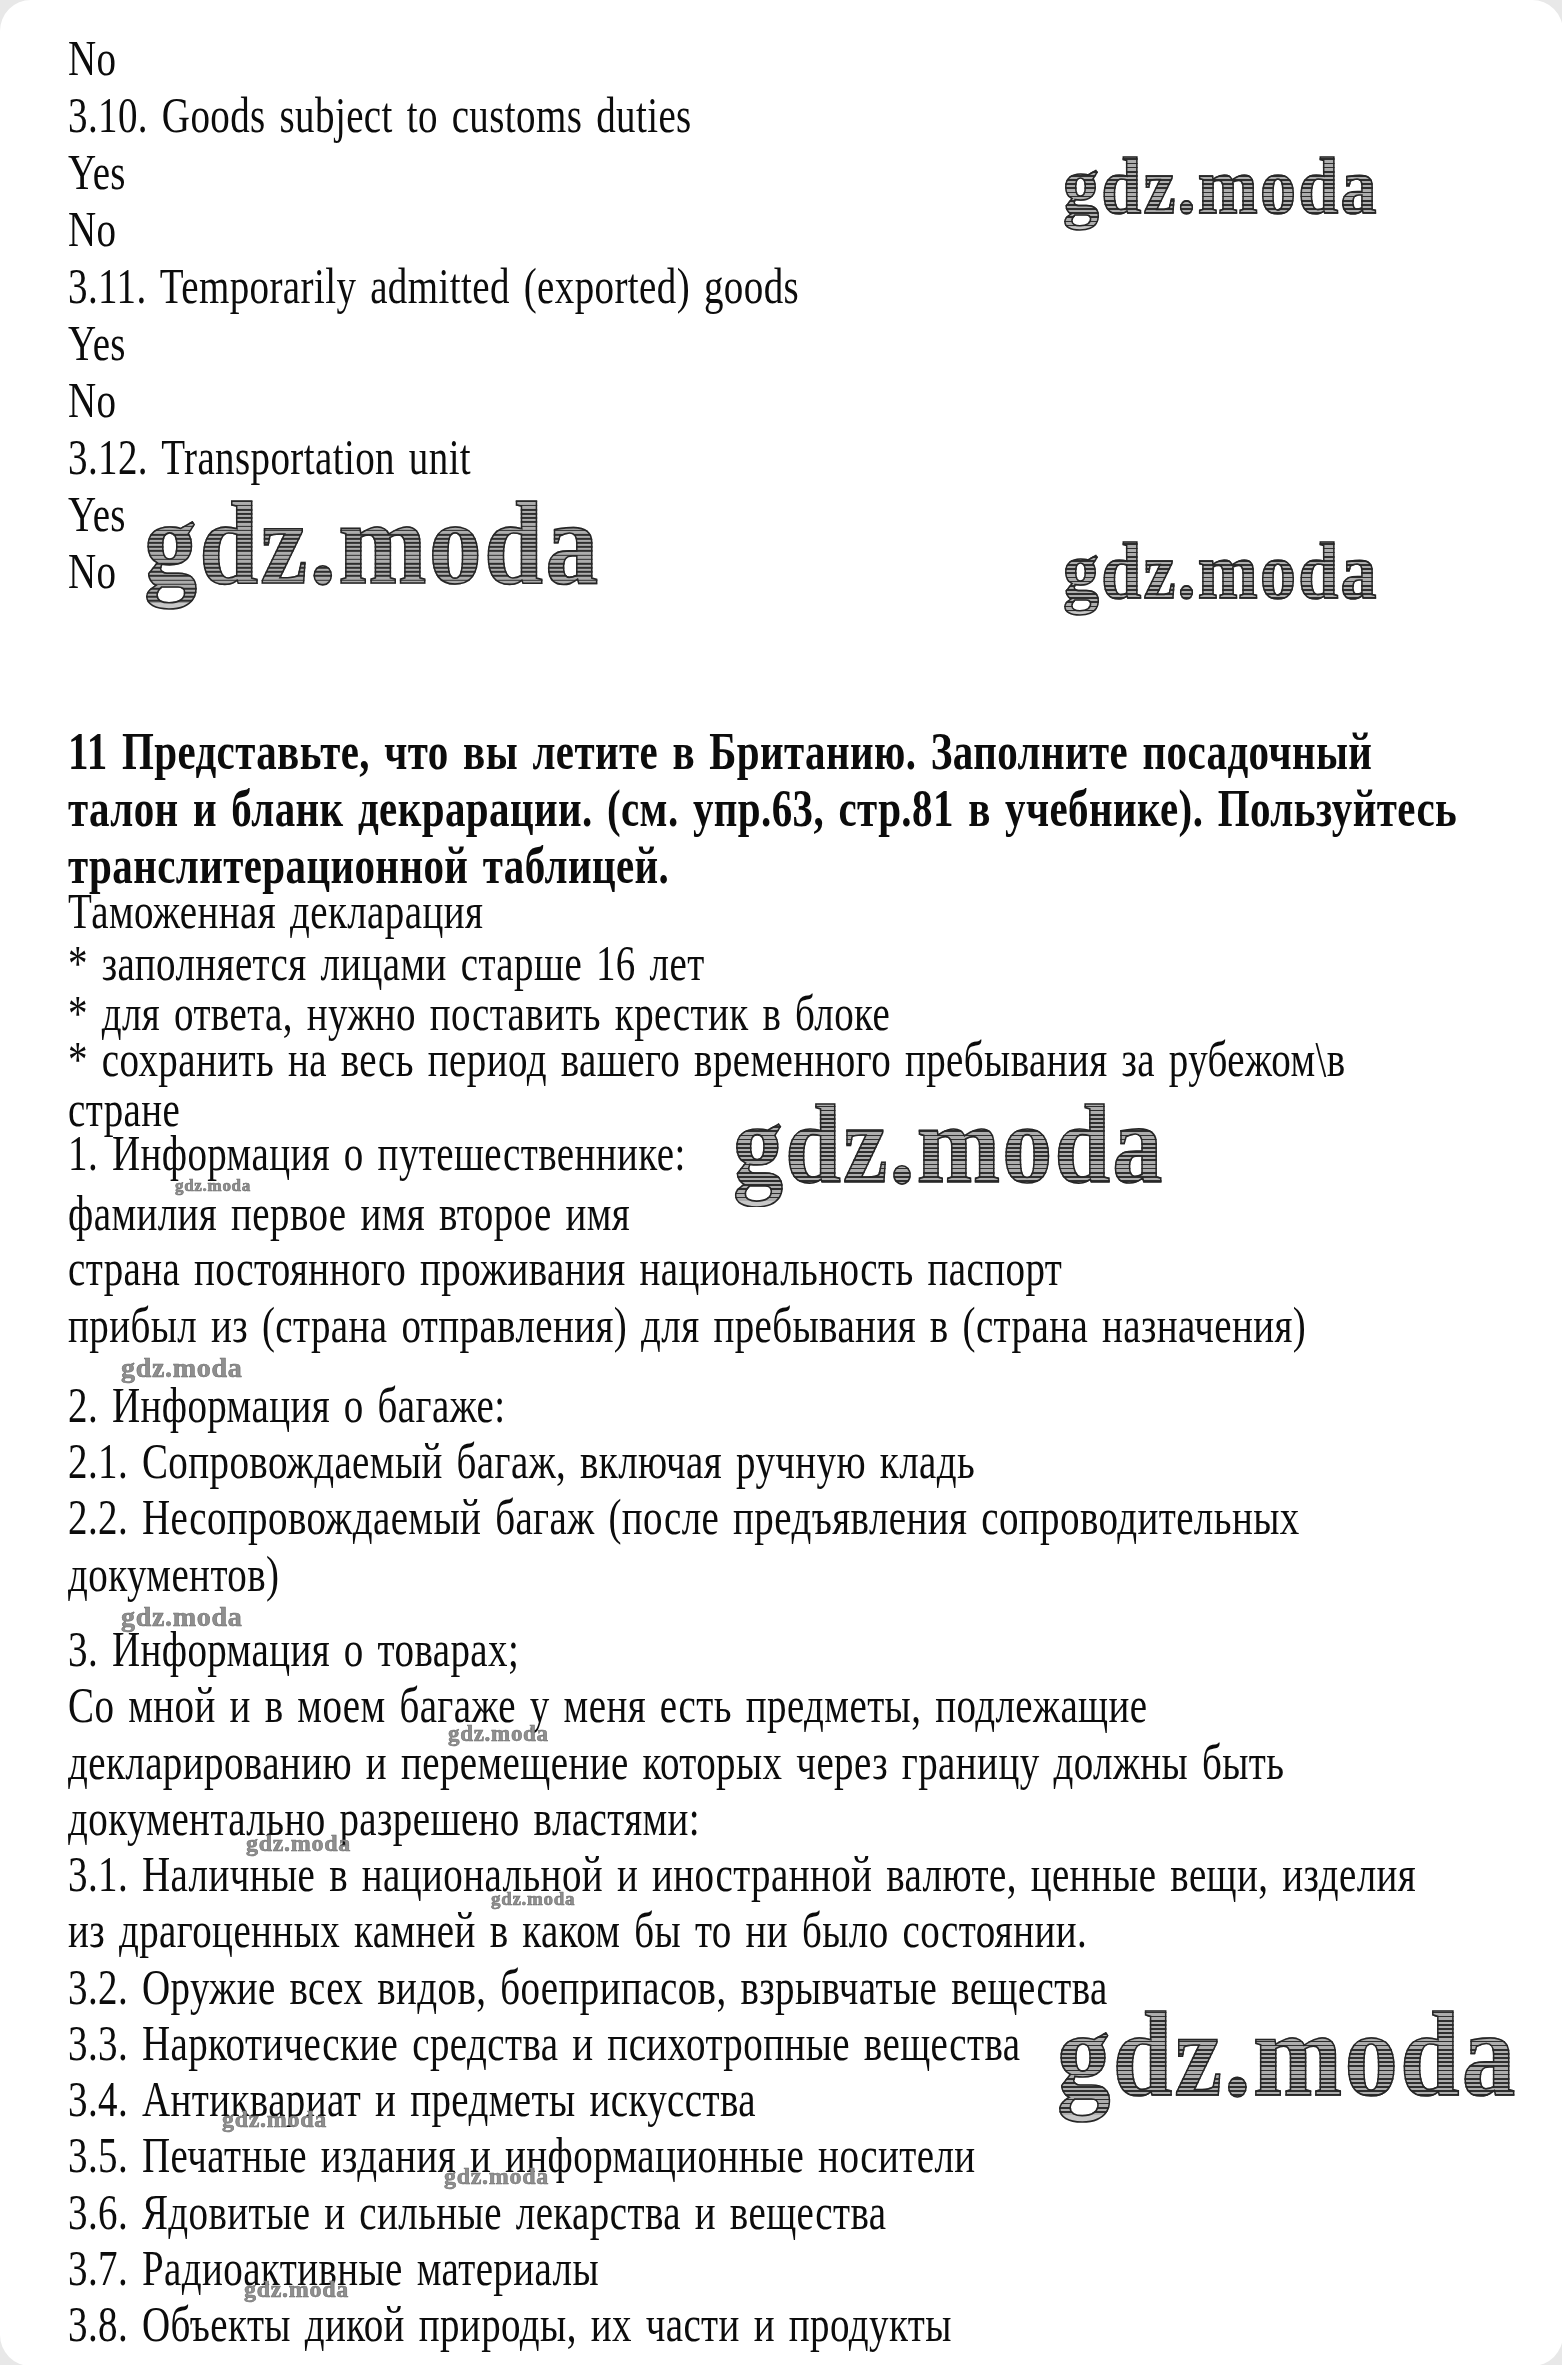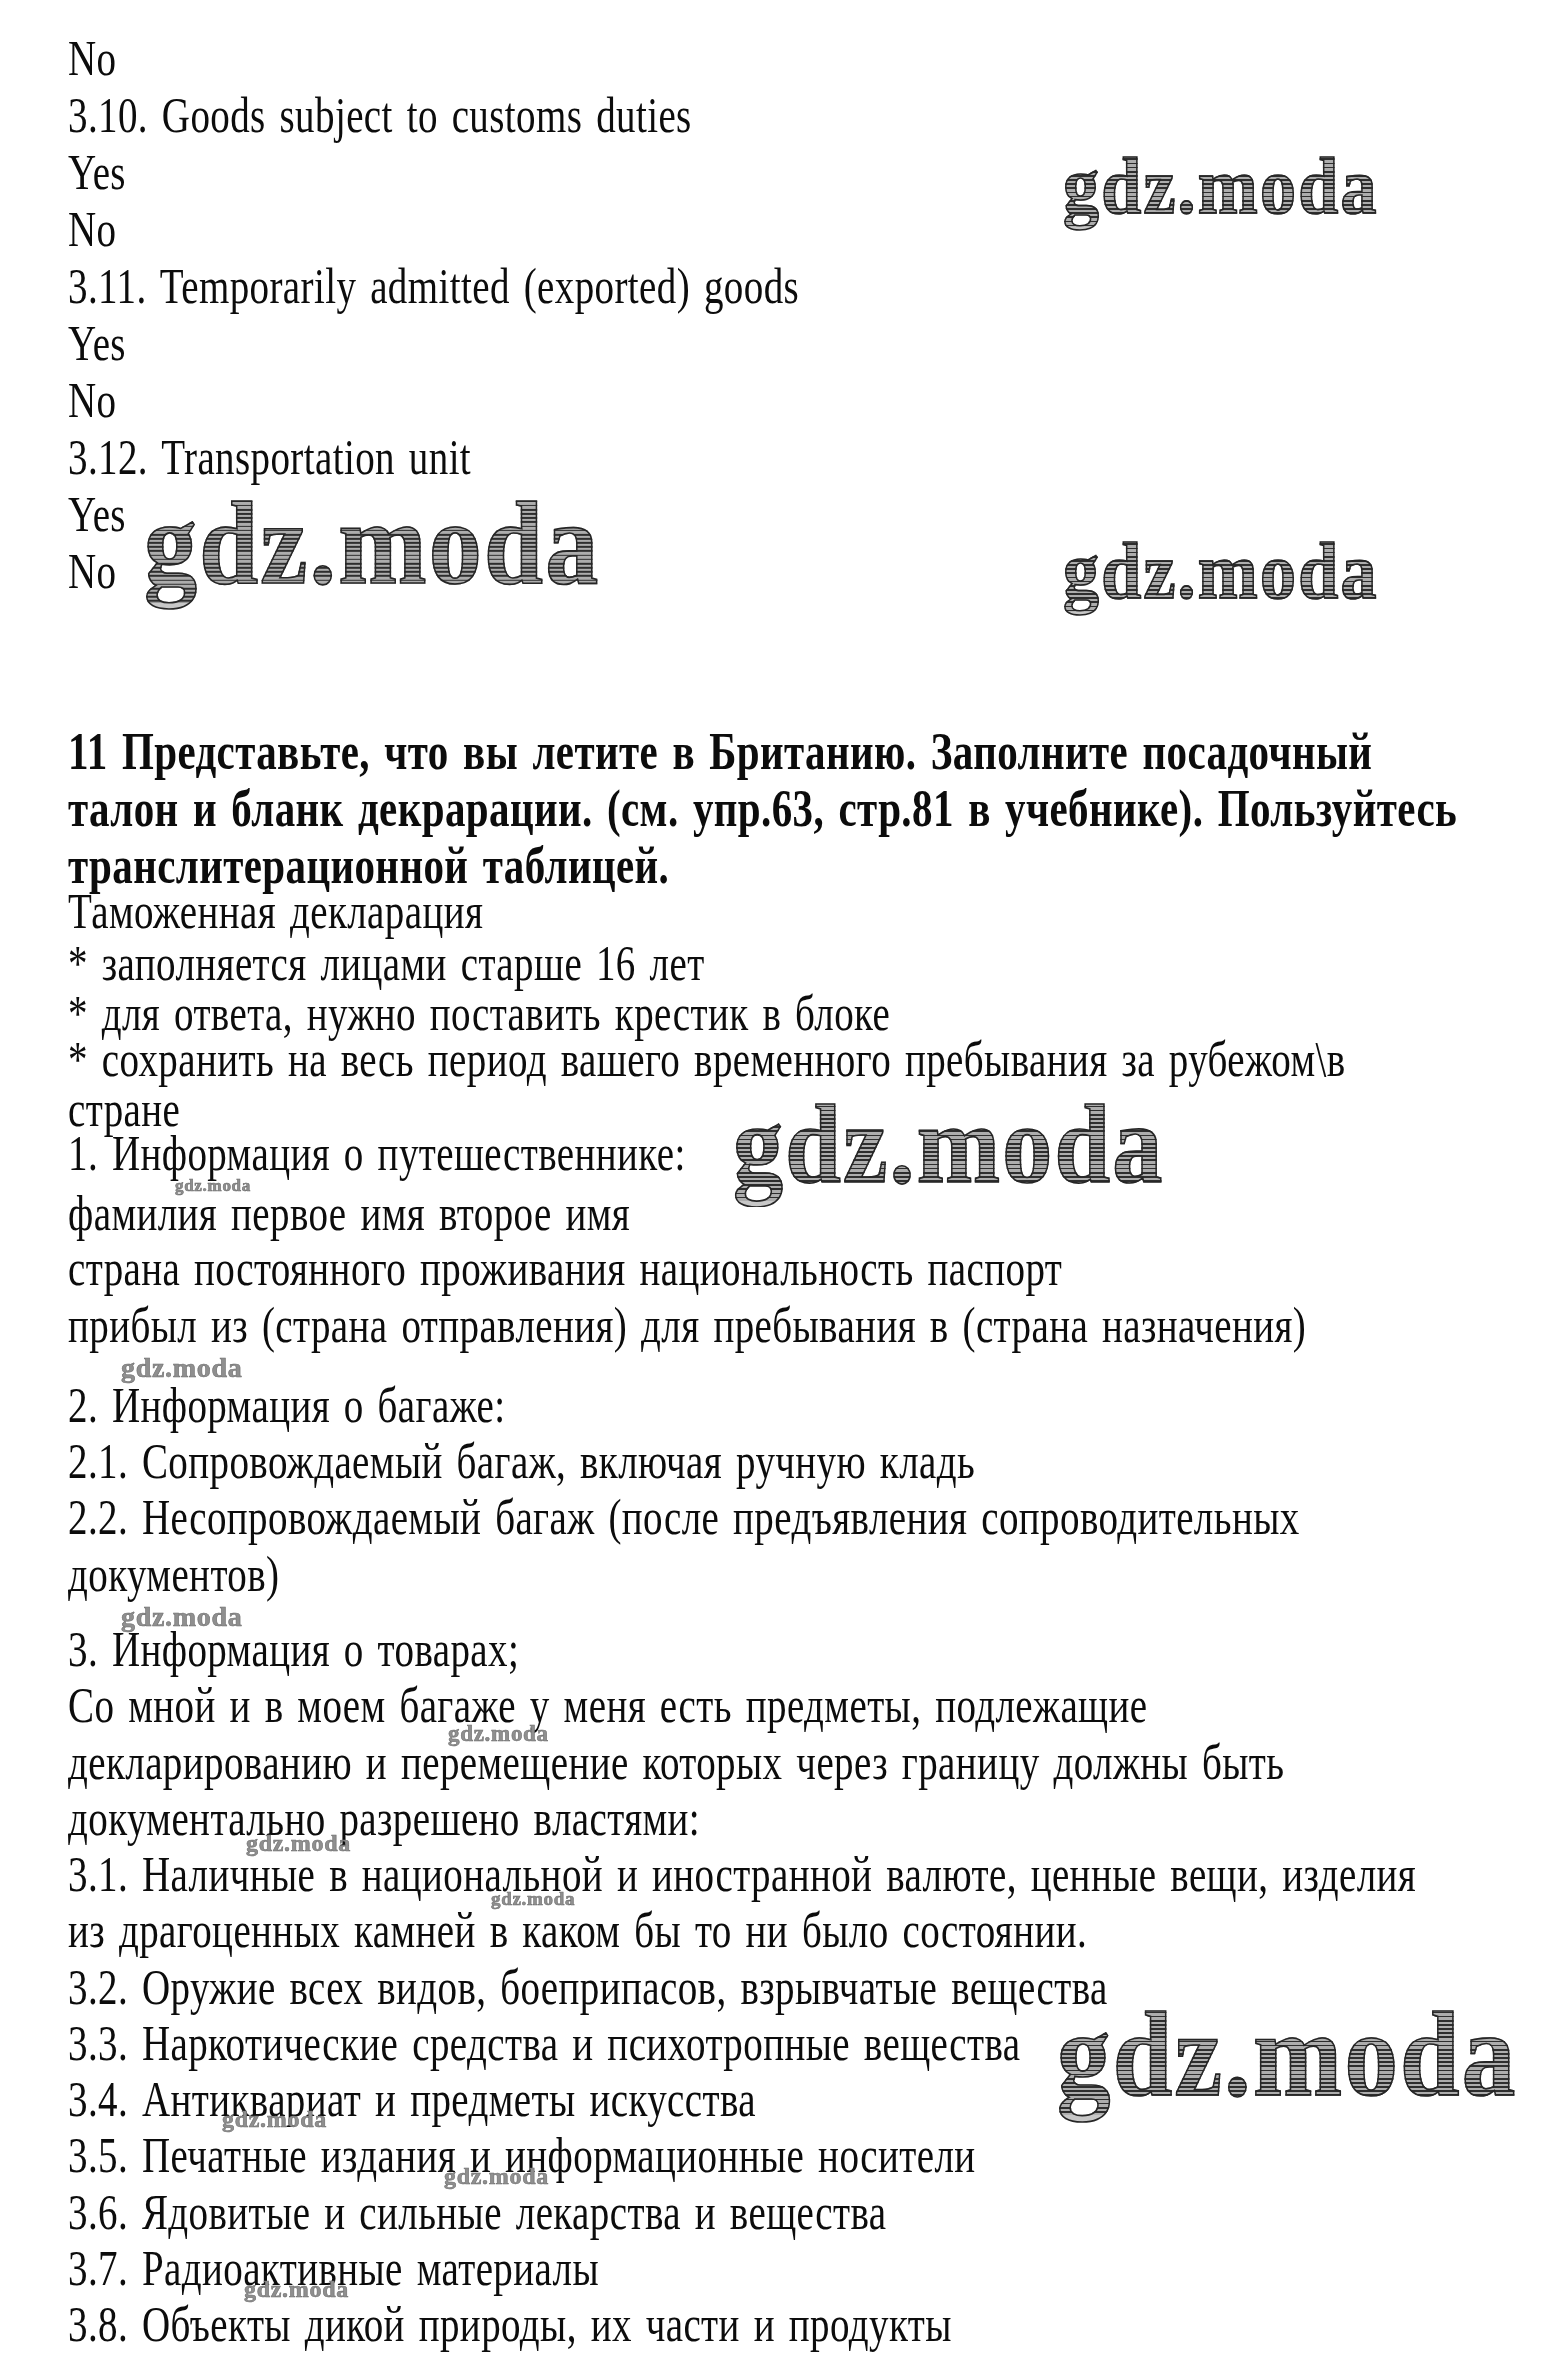--- a/index.html
+++ b/index.html
@@ -2,20 +2,21 @@
 <html style="font-size:12px"><head>
 <meta charset="utf-8">
 <style>
   html,body { margin:0; padding:0; background:#e8e8e8; }
   #page {
     position:relative;
     width:1563px; height:2366px;
     background:#ffffff;
     overflow:hidden;
     font-family:"Liberation Serif", serif;
+    border-radius:31px;
   }
   .line {
     position:absolute;
     white-space:pre;
     font-size:39px;
     line-height:1;
     color:#0c0c0c;
     transform:scaleY(1.28);
     transform-origin:0 0;
     word-spacing:3.7px;

